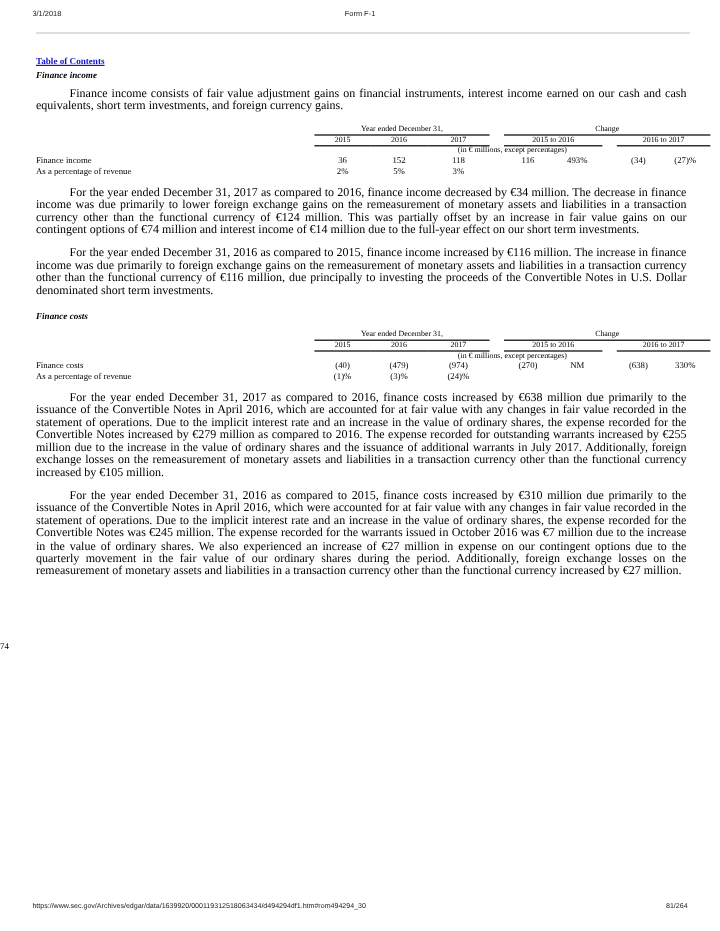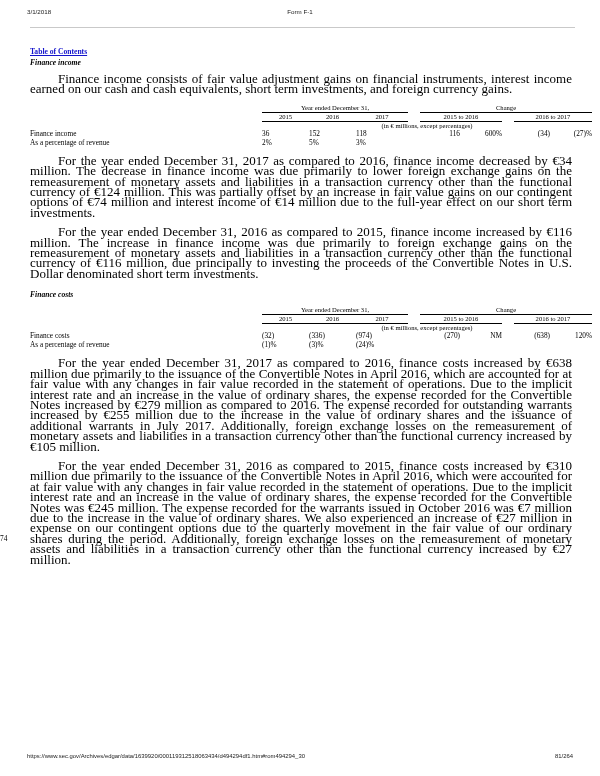--- a/index.html
+++ b/index.html
@@ -68,21 +68,21 @@
     text-decoration: underline;
     margin-bottom: 0;
   }
   .section-head {
     font-size: 7.6px;
     font-style: italic;
     font-weight: bold;
     margin: 0 0 7px 0;
   }
   p.body-text {
-    font-size: 13px;
+    font-size: 10px;
     line-height: 10.4px;
     text-align: justify;
     margin: 0 0 9px 0;
     text-indent: 28px;
   }
   p.body-text.last {
     margin-bottom: 11px;
   }
   
   table.fin {
@@ -132,22 +132,22 @@
   }
   .units-row td {
     text-align: center;
     font-weight: bold;
     font-size: 6.6px;
     padding-bottom: 2px;
   }
   .data-row td {
     padding-top: 2.4px;
   }
-  .num { text-align: left; padding-right: 9px; }
-  .num-wide { text-align: right; padding-right: 6px; }
+  .num { text-align: center; padding-right: 9px; }
+  .num-wide { text-align: center; padding-right: 6px; }
   .lbl { text-align: left; padding-left: 30px; }
 
   
   .page-num {
     position: absolute;
     left: 0;
     top: 534px;
     width: 600px;
     text-align: left;
     font-size: 7.4px;
@@ -244,21 +244,21 @@
             <td></td>
             <td colspan="9">(in € millions, except percentages)</td>
           </tr>
           <tr class="data-row">
             <td class="lbl">Finance income</td>
             <td class="num">36</td>
             <td class="num">152</td>
             <td class="num">118</td>
             <td></td>
             <td class="num-wide">116</td>
-            <td class="num-wide">600%</td>
+            <td class="num-wide">493%</td>
             <td></td>
             <td class="num-wide">(34)</td>
             <td class="num-wide">(27)%</td>
           </tr>
           <tr class="data-row">
             <td class="lbl">As a percentage of revenue</td>
             <td class="num">2%</td>
             <td class="num">5%</td>
             <td class="num">3%</td>
             <td></td>
@@ -322,29 +322,29 @@
             <td class="sub-head" colspan="2">
                 <span class="rule">2016 to 2017</span>
               </td>
           </tr>
           <tr class="units-row">
             <td></td>
             <td colspan="9">(in € millions, except percentages)</td>
           </tr>
           <tr class="data-row">
             <td class="lbl">Finance costs</td>
-            <td class="num">(32)</td>
-            <td class="num">(336)</td>
+            <td class="num">(40)</td>
+            <td class="num">(479)</td>
             <td class="num">(974)</td>
             <td></td>
             <td class="num-wide">(270)</td>
             <td class="num-wide">NM</td>
             <td></td>
             <td class="num-wide">(638)</td>
-            <td class="num-wide">120%</td>
+            <td class="num-wide">330%</td>
           </tr>
           <tr class="data-row">
             <td class="lbl">As a percentage of revenue</td>
             <td class="num">(1)%</td>
             <td class="num">(3)%</td>
             <td class="num">(24)%</td>
             <td></td>
             <td class="num-wide"></td>
             <td class="num-wide"></td>
             <td></td>

